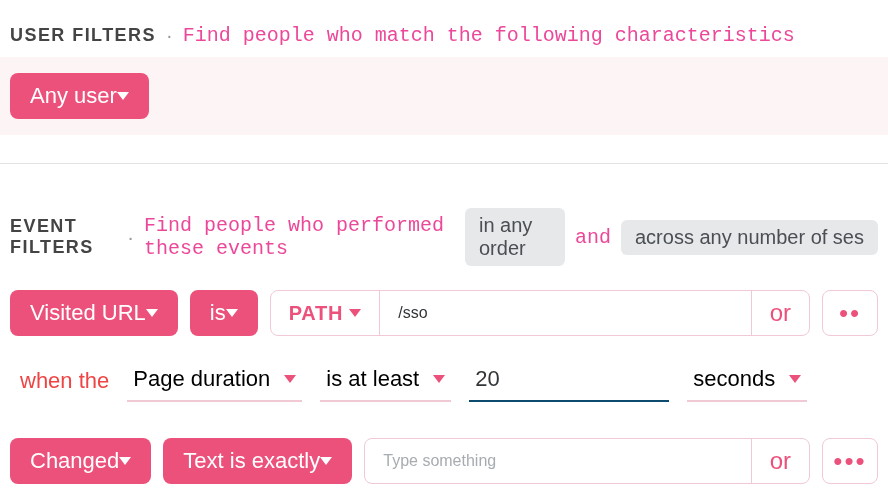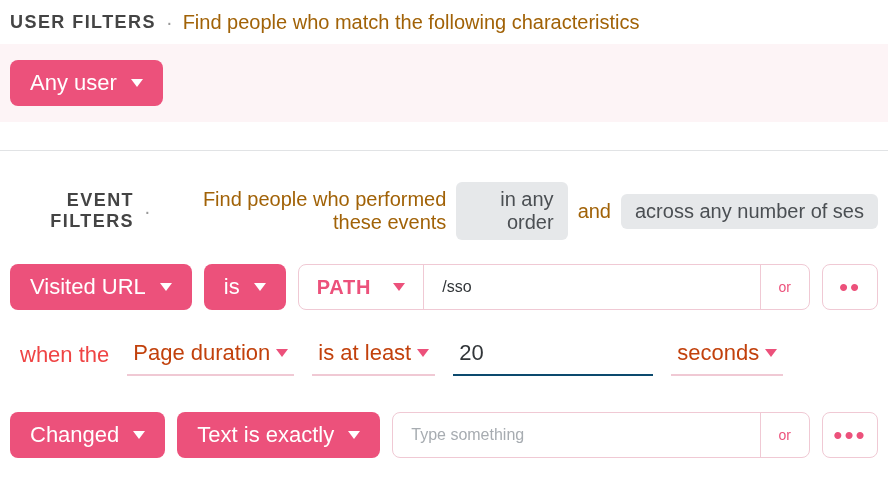--- a/index.html
+++ b/index.html
@@ -9,48 +9,48 @@
     font-family: -apple-system, BlinkMacSystemFont, "Segoe UI", Helvetica, Arial, sans-serif;
     background: #fff;
     color: #333;
     width: 888px;
     overflow: hidden;
   }
   .section-header {
     display: flex;
     align-items: center;
     gap: 10px;
-    padding: 11px 10px 10px 10px;
+    padding: 24px 10px 10px 10px;
     font-size: 20px;
   }
   .section-title {
     font-weight: 700;
     letter-spacing: 0.08em;
     color: #444;
     font-size: 18px;
   }
   .dot-sep {
     color: #999;
   }
   .section-desc {
-    color: #a16207;
+    color: #ec4899;
     font-weight: 400;
+    font-family: Liberation Mono, monospace;
   }
   .chip {
     background: #e6e8ea;
     color: #4b4f53;
     padding: 6px 14px;
     border-radius: 6px;
     font-size: 20px;
   }
   
   .btn-pink {
     display: inline-flex;
     align-items: center;
-    gap: 14px;
     background: #ec517b;
     color: #fff;
     font-size: 22px;
     padding: 10px 20px;
     border-radius: 8px;
     border: none;
     cursor: pointer;
   }
   .chev {
     width: 0; height: 0;
@@ -80,21 +80,21 @@
     display: flex;
     align-items: stretch;
     border: 1px solid #f0c9d4;
     border-radius: 8px;
     overflow: hidden;
     background: #fff;
   }
   .outlined .seg {
     display: inline-flex;
     align-items: center;
-    gap: 22px;
+    gap: 6px;
     padding: 10px 18px;
     color: #ec517b;
     font-size: 20px;
     font-weight: 600;
     border-right: 1px solid #f0c9d4;
     cursor: pointer;
     letter-spacing: 0.04em;
   }
   .outlined input[type=text] {
     border: none;
@@ -105,21 +105,21 @@
     min-width: 0;
     flex: 1 1 auto;
     background: transparent;
   }
   .outlined .or {
     display: inline-flex;
     align-items: center;
     padding: 0 18px;
     border-left: 1px solid #f0c9d4;
     color: #ec517b;
-    font-size: 14px;
+    font-size: 24px;
     cursor: pointer;
   }
   .square-btn {
     display: inline-flex;
     align-items: center;
     justify-content: center;
     border: 1px solid #f0c9d4;
     border-radius: 8px;
     width: 56px;
     color: #ec517b;
@@ -134,25 +134,25 @@
     align-items: center;
     gap: 18px;
     padding: 10px 12px 22px 20px;
     font-size: 22px;
     color: #323639;
   }
   .lt { color: #ef4444; }
   .usel {
     display: inline-flex;
     align-items: center;
-    gap: 6px;
+    gap: 14px;
     padding: 6px 6px 8px 6px;
     border-bottom: 2px solid #f0c9d4;
     cursor: pointer;
-    color: #c2410c;
+    color: #000000;
   }
   .usel .chev { border-top-color: #ec517b; }
   .uinput {
     border: none;
     border-bottom: 2px solid #0c4a6e;
     outline: none;
     font-size: 22px;
     color: #323639;
     padding: 6px 6px 8px 6px;
     width: 200px;
@@ -171,21 +171,21 @@
 
 <div class="tint-strip">
   <button class="btn-pink">
     <span>Any user</span>
     <span class="chev"></span>
   </button>
 </div>
 
 <div class="divider"></div>
 
-<div class="section-header" style="flex-wrap:nowrap;text-align:right;">
+<div class="section-header" style="flex-wrap:nowrap;">
   <span class="section-title">EVENT FILTERS</span>
   <span class="dot-sep">·</span>
   <span class="section-desc">Find people who performed these events</span>
   <span class="chip">in any order</span>
   <span class="section-desc">and</span>
   <span class="chip" style="white-space:nowrap;">across any number of ses</span>
 </div>
 
 <div class="row">
   <button class="btn-pink">

